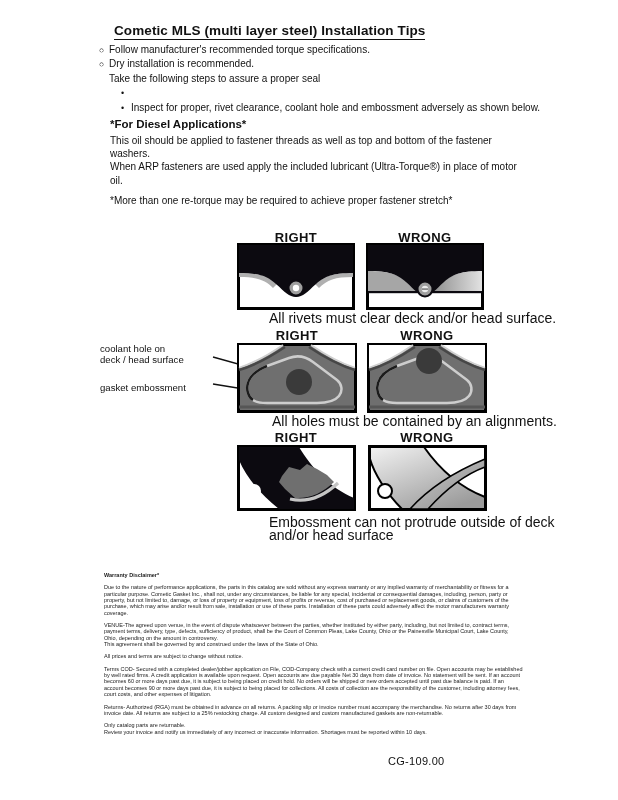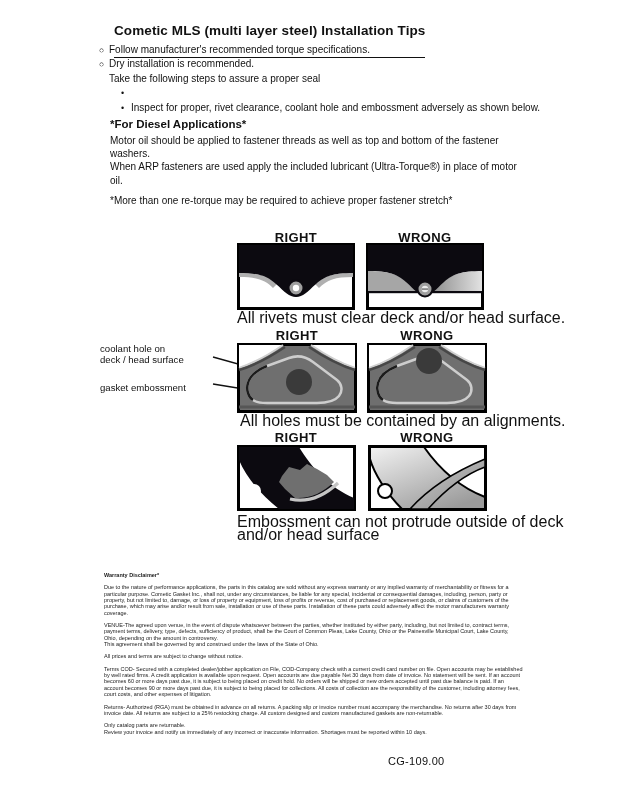--- a/index.html
+++ b/index.html
@@ -5,35 +5,35 @@
   html,body{margin:0;padding:0;}
   body{
     width:618px;height:800px;background:#ffffff;position:relative;overflow:hidden;
     font-family:"Liberation Sans","DejaVu Sans",sans-serif;color:#111;
     -webkit-font-smoothing:antialiased;
   }
   .abs{position:absolute;}
   
   .doc-title{
     left:114px;top:23px;font-size:13.5px;font-weight:bold;
-    border-bottom:1.6px solid #111;padding-bottom:19px;letter-spacing:.1px;
+    border-bottom:1.6px solid #111;padding-bottom:1px;letter-spacing:.1px;
   }
   
   .tips{left:99px;top:43px;font-size:10px;line-height:14.4px;white-space:nowrap;}
   .tip-row{display:flex;align-items:baseline;}
   .tip-row.sub{padding-left:22px;}
   .marker{width:10px;flex:0 0 auto;font-size:8.5px;}
   .marker.dot{font-size:9px;}
   
   .diesel-head{left:110px;top:118px;font-size:11.5px;font-weight:bold;}
   .diesel-body{left:110px;top:134px;width:408px;font-size:10px;line-height:13.2px;}
   .diesel-body p{margin:0 0 7px 0;white-space:pre-line;}
   
   .dlabel{width:90px;text-align:center;font-size:13px;font-weight:600;letter-spacing:.4px;}
-  .caption{font-size:16px;font-weight:500;line-height:12.5px;}
+  .caption{font-size:14px;font-weight:500;line-height:12.5px;margin-left:32px;}
   .panel{display:block;}
   .sidelabel{font-size:9.6px;line-height:11px;text-align:left;width:113px;left:100px;}
   
   .legal{left:104px;top:572px;width:419px;font-size:5.5px;line-height:6.35px;color:#222;}
   .legal .head{font-weight:bold;margin:0 0 6px 0;}
   .legal p{margin:0 0 6px 0;}
   .legal p.tight{margin:0;}
   .page-code{left:388px;top:755px;font-size:11px;letter-spacing:.3px;}
 </style>
 </head>
@@ -59,21 +59,21 @@
     <span class="marker dot">•</span>
   </div>
   <div class="tip-row sub">
     <span class="marker dot">•</span>
     <span>Inspect for proper, rivet clearance, coolant hole and embossment adversely as shown below.</span>
   </div>
 </div>
 
 <div class="abs diesel-head">*For Diesel Applications*</div>
 <div class="abs diesel-body">
-  <p>Motor oil should be applied to fastener threads as well as top and bottom of the fastener washers.
+  <p>This oil should be applied to fastener threads as well as top and bottom of the fastener washers.
 When ARP fasteners are used apply the included lubricant (Ultra-Torque®) in place of motor oil.</p>
   <p>*More than one re-torque may be required to achieve proper fastener stretch*</p>
 </div>
 
 <div class="abs dlabel" style="left:251px;top:230px;">RIGHT</div>
 <div class="abs dlabel" style="left:380px;top:230px;">WRONG</div>
 
 <svg class="abs panel" style="left:237px;top:243px;" width="118" height="67" viewBox="0 0 118 67">
   <rect x="1.5" y="1.5" width="115" height="64" fill="#fff" stroke="#000" stroke-width="3"></rect>
   <path d="M2,30 C22,30 31,33 40,41 L36,45 C28,37 20,34 2,34 Z" fill="#b0b0b0"></path>

